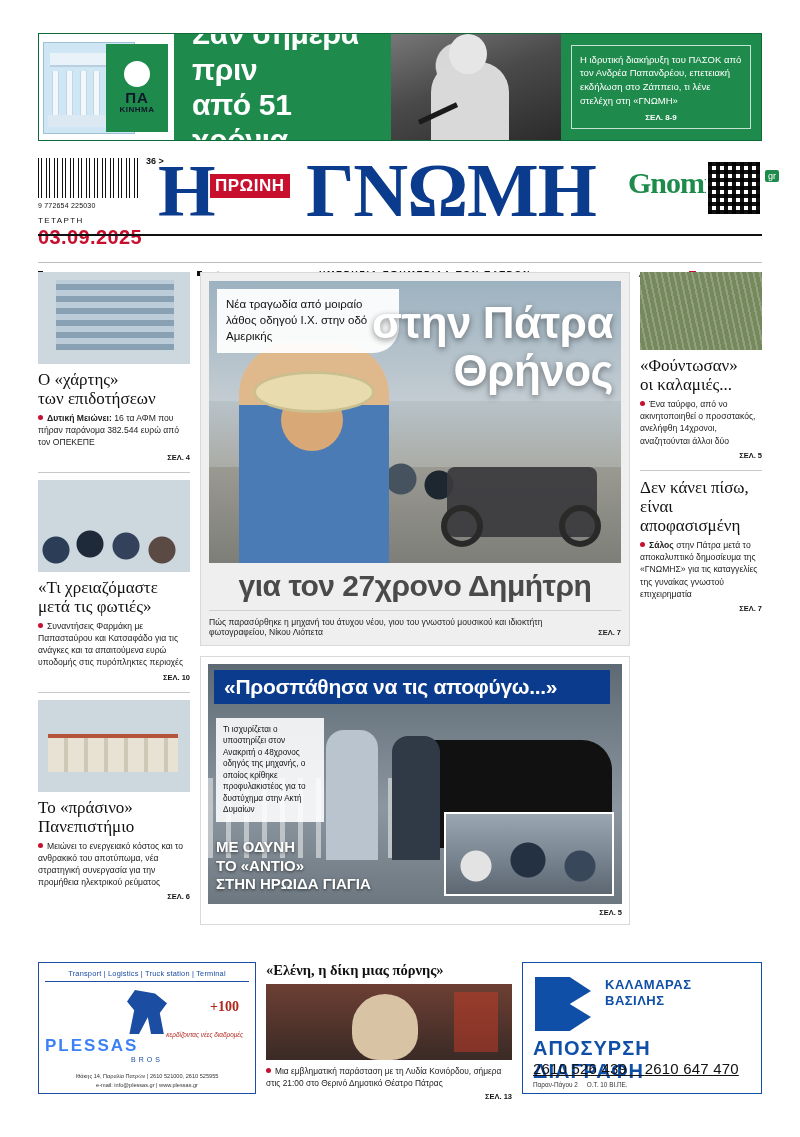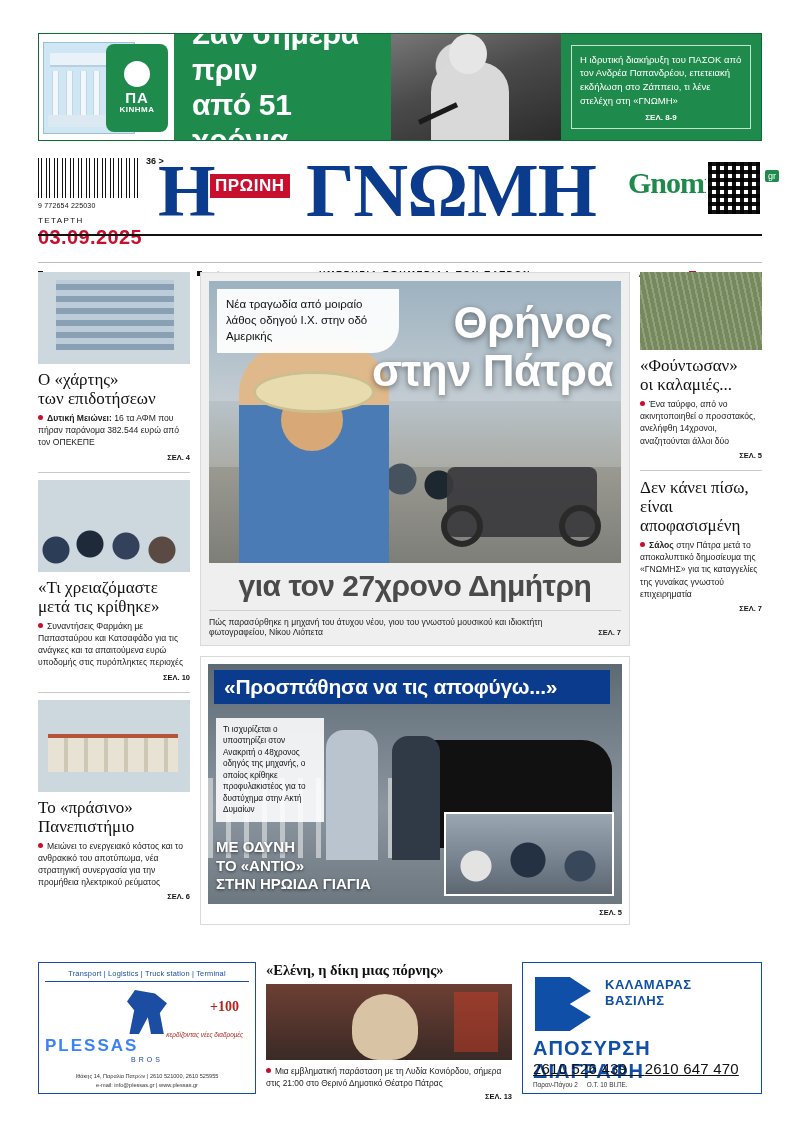--- a/index.html
+++ b/index.html
@@ -27,21 +27,21 @@
     background:
       linear-gradient(#cfe6f5,#cfe6f5);
     border:1px solid #9dbed4;
   }
   .tb-build-roof { position:absolute; left:6px; top:10px; width:80px; height:14px; background:#e9f2f8; border-bottom:2px solid #b9cfe0;}
   .tb-cols { position:absolute; left:8px; top:28px; width:76px; height:46px; display:flex; justify-content:space-between;}
   .tb-cols i { display:block; width:7px; height:46px; background:#f2f7fb; border-left:1px solid #c3d6e4; border-right:1px solid #c3d6e4;}
   .tb-steps { position:absolute; left:4px; bottom:6px; width:84px; height:12px; background:#dce9f2;}
   .pasok-flag {
     position:absolute; right:6px; top:10px; width:62px; height:88px;
-    background:#1e8a4b; border-radius:8px; color:#ffffff;
+    background:#1e8a4b; border-radius:0; color:#0f172a;
     display:flex; flex-direction:column; align-items:center; justify-content:center;
     font-weight:bold; line-height:1.05;
   }
   .pasok-flag .sun {
     width:26px;height:26px;border-radius:50%;background:#fff;margin-bottom:3px;
     box-shadow:0 0 0 2px #1e8a4b;
   }
   .pasok-flag .pa { font-size:15px; letter-spacing:1px; }
   .pasok-flag .kin { font-size:8px; letter-spacing:0.5px; }
 
@@ -327,21 +327,21 @@
       <h3 style="white-space:pre-line">Ο «χάρτης»
 των επιδοτήσεων</h3>
       <p><span class="bullet"></span><b>Δυτική Μειώνει:</b><span> 16 τα ΑΦΜ που πήραν παράνομα 382.544 ευρώ από τον ΟΠΕΚΕΠΕ</span></p>
       <div class="pageref">ΣΕΛ. 4</div>
     </div>
     <div class="hr-thin"></div>
 
     <div class="teaser">
       <div class="ph ph-people"></div>
       <h3 style="white-space:pre-line">«Τι χρειαζόμαστε
-μετά τις κρίθηκε»</h3>
+μετά τις φωτιές»</h3>
       <p><span class="bullet"></span><span>Συναντήσεις Φαρμάκη με Παπασταύρου και Κατσαφάδο για τις ανάγκες και τα απαιτούμενα ευρώ υποδομής στις πυρόπληκτες περιοχές</span></p>
       <div class="pageref">ΣΕΛ. 10</div>
     </div>
     <div class="hr-thin"></div>
 
     <div class="teaser">
       <div class="ph ph-campus"></div>
       <h3 style="white-space:pre-line">Το «πράσινο»
 Πανεπιστήμιο</h3>
       <p><span class="bullet"></span><span>Μειώνει το ενεργειακό κόστος και το ανθρακικό του αποτύπωμα, νέα στρατηγική συνεργασία για την προμήθεια ηλεκτρικού ρεύματος</span></p>
@@ -356,22 +356,22 @@
         <div class="lp-sky"></div>
         <div class="lp-road"></div>
         <div class="lp-ppl"></div>
         <div class="lp-bike"></div>
         <div class="lp-man"></div>
         <div class="lp-face"></div>
         <div class="lp-hat"></div>
 
         <div class="lead-kicker">Νέα τραγωδία από μοιραίο λάθος οδηγού Ι.Χ. στην οδό Αμερικής</div>
         <div class="lead-big">
+          <div>στην Πάτρα</div>
           <div>Θρήνος</div>
-          <div>στην Πάτρα</div>
         </div>
       </div>
       <div class="lead-sub">για τον 27χρονο Δημήτρη</div>
       <div class="lead-cap">
         <span>Πώς παρασύρθηκε η μηχανή του άτυχου νέου, γιου του γνωστού μουσικού και ιδιοκτήτη φωτογραφείου, Νίκου Λιόπετα</span>
         <span class="ref">ΣΕΛ. 7</span>
       </div>
     </div>
 
     <div class="story2">

